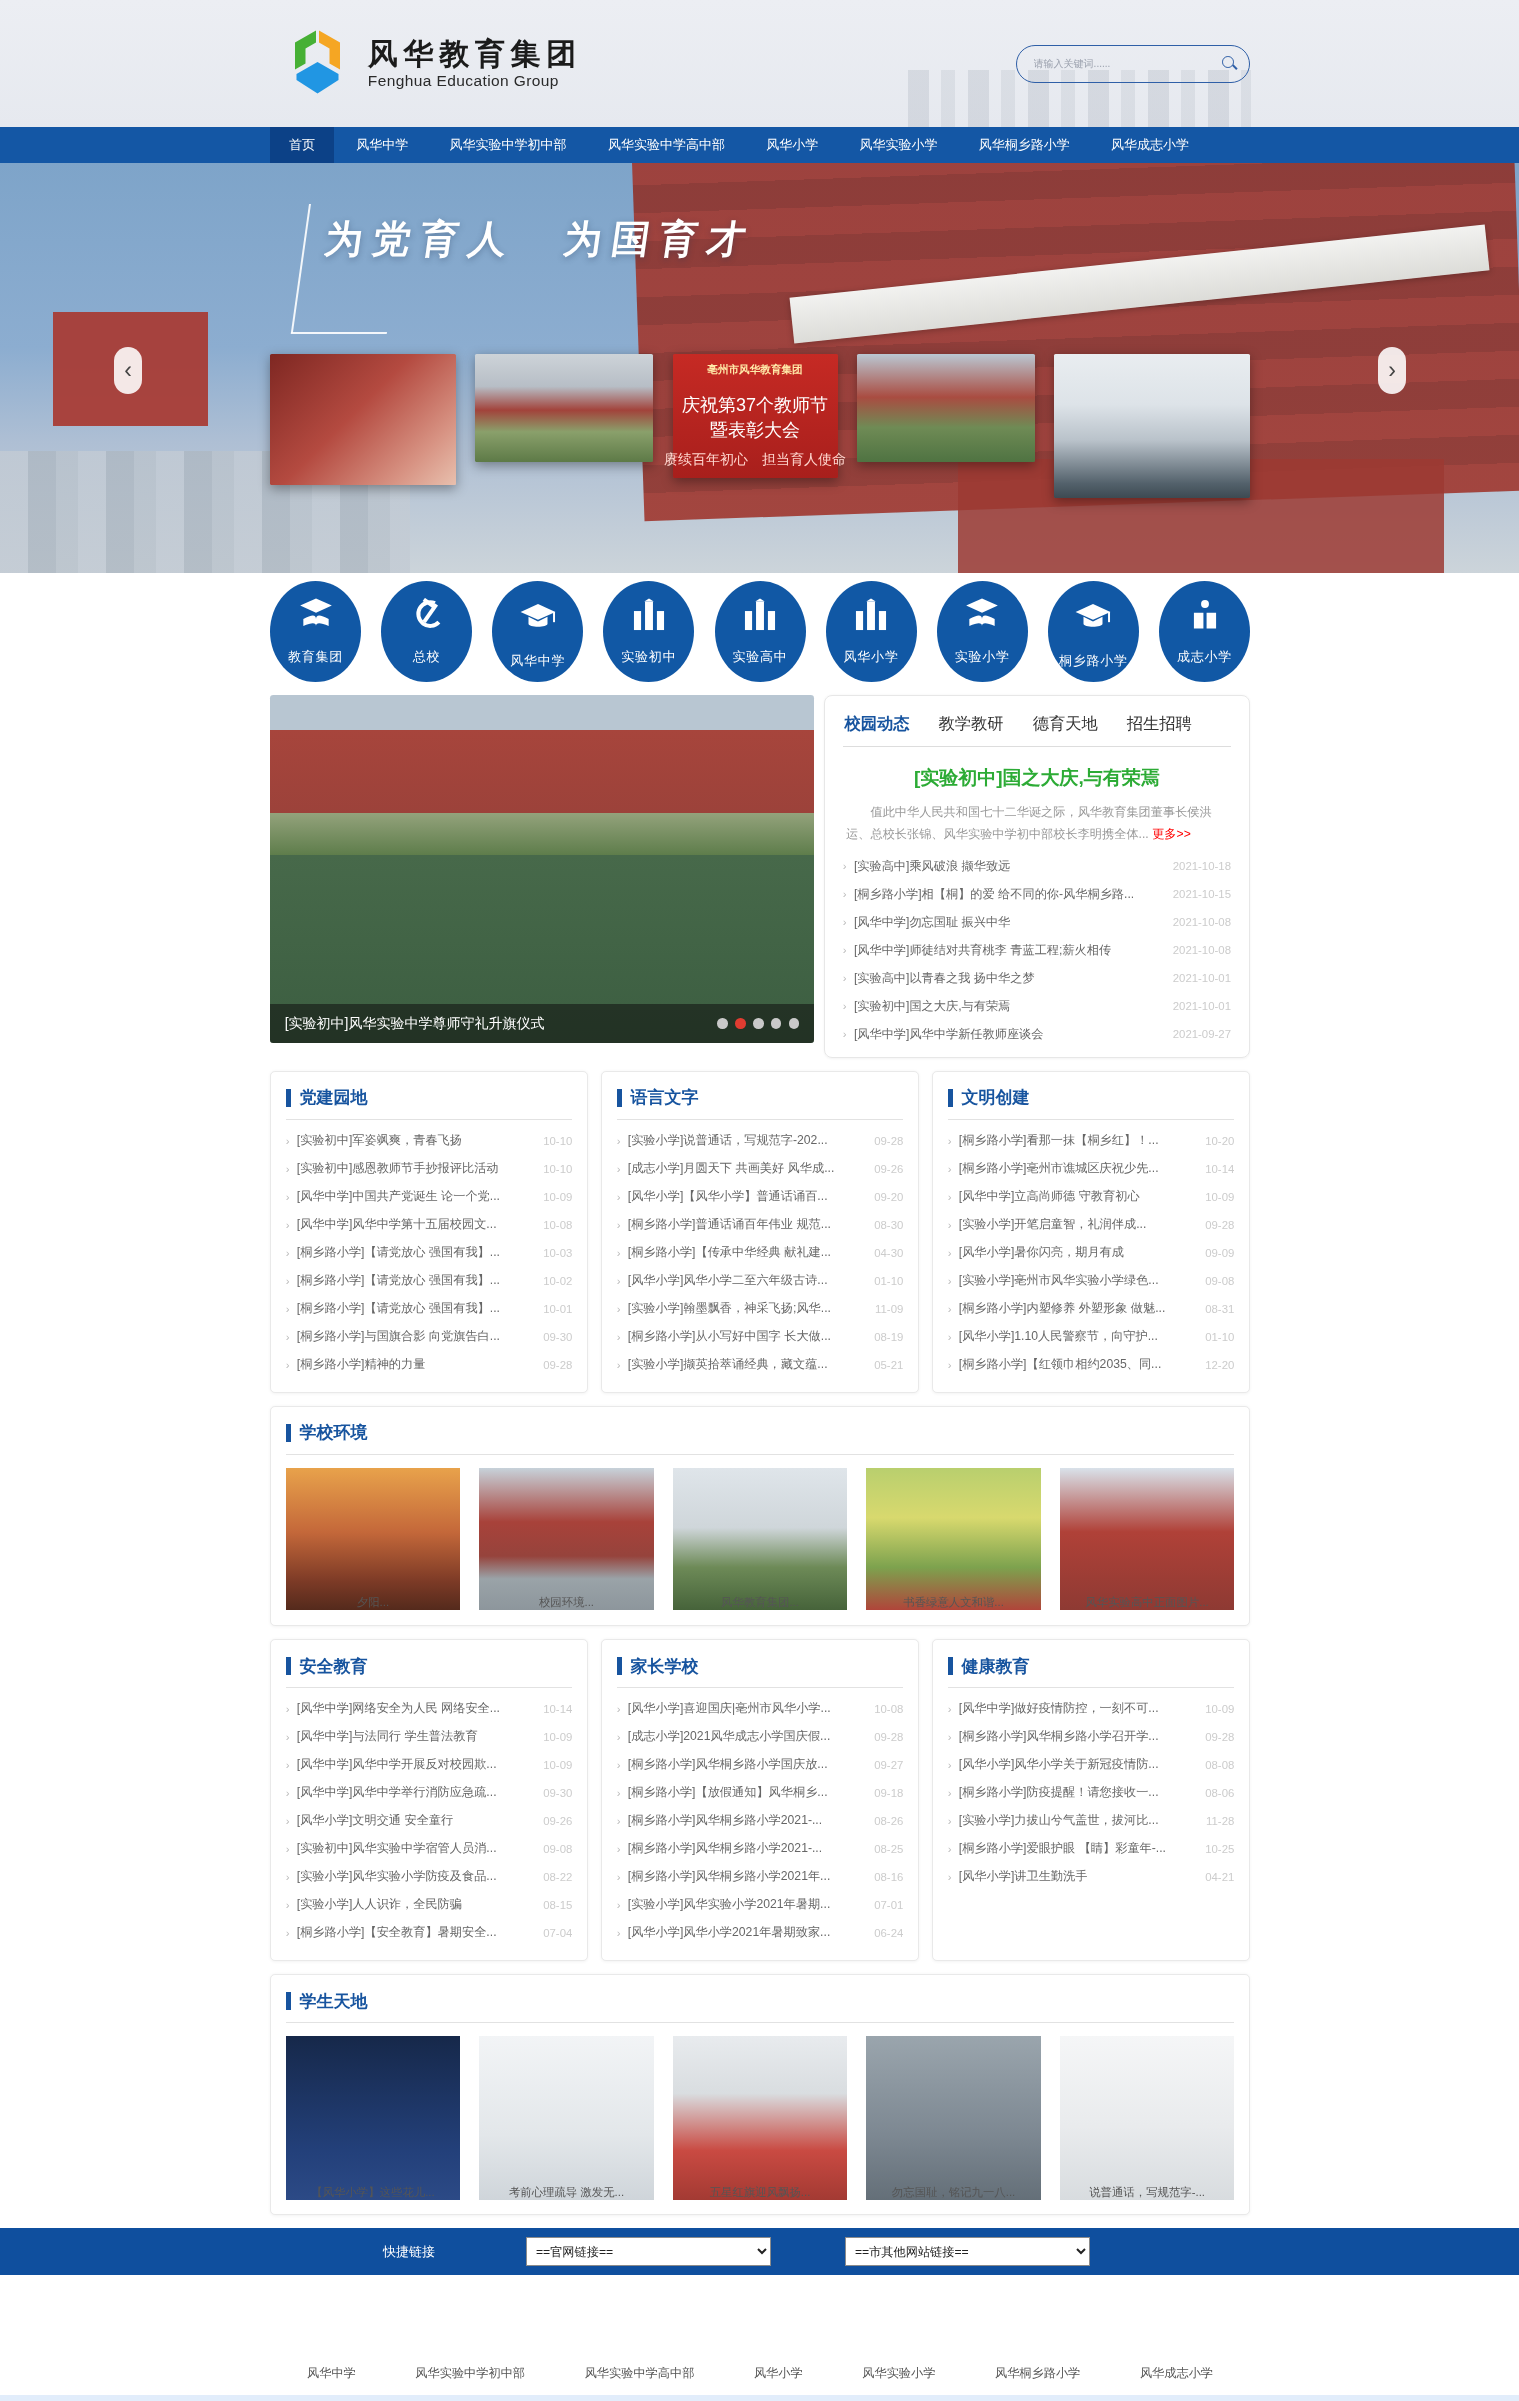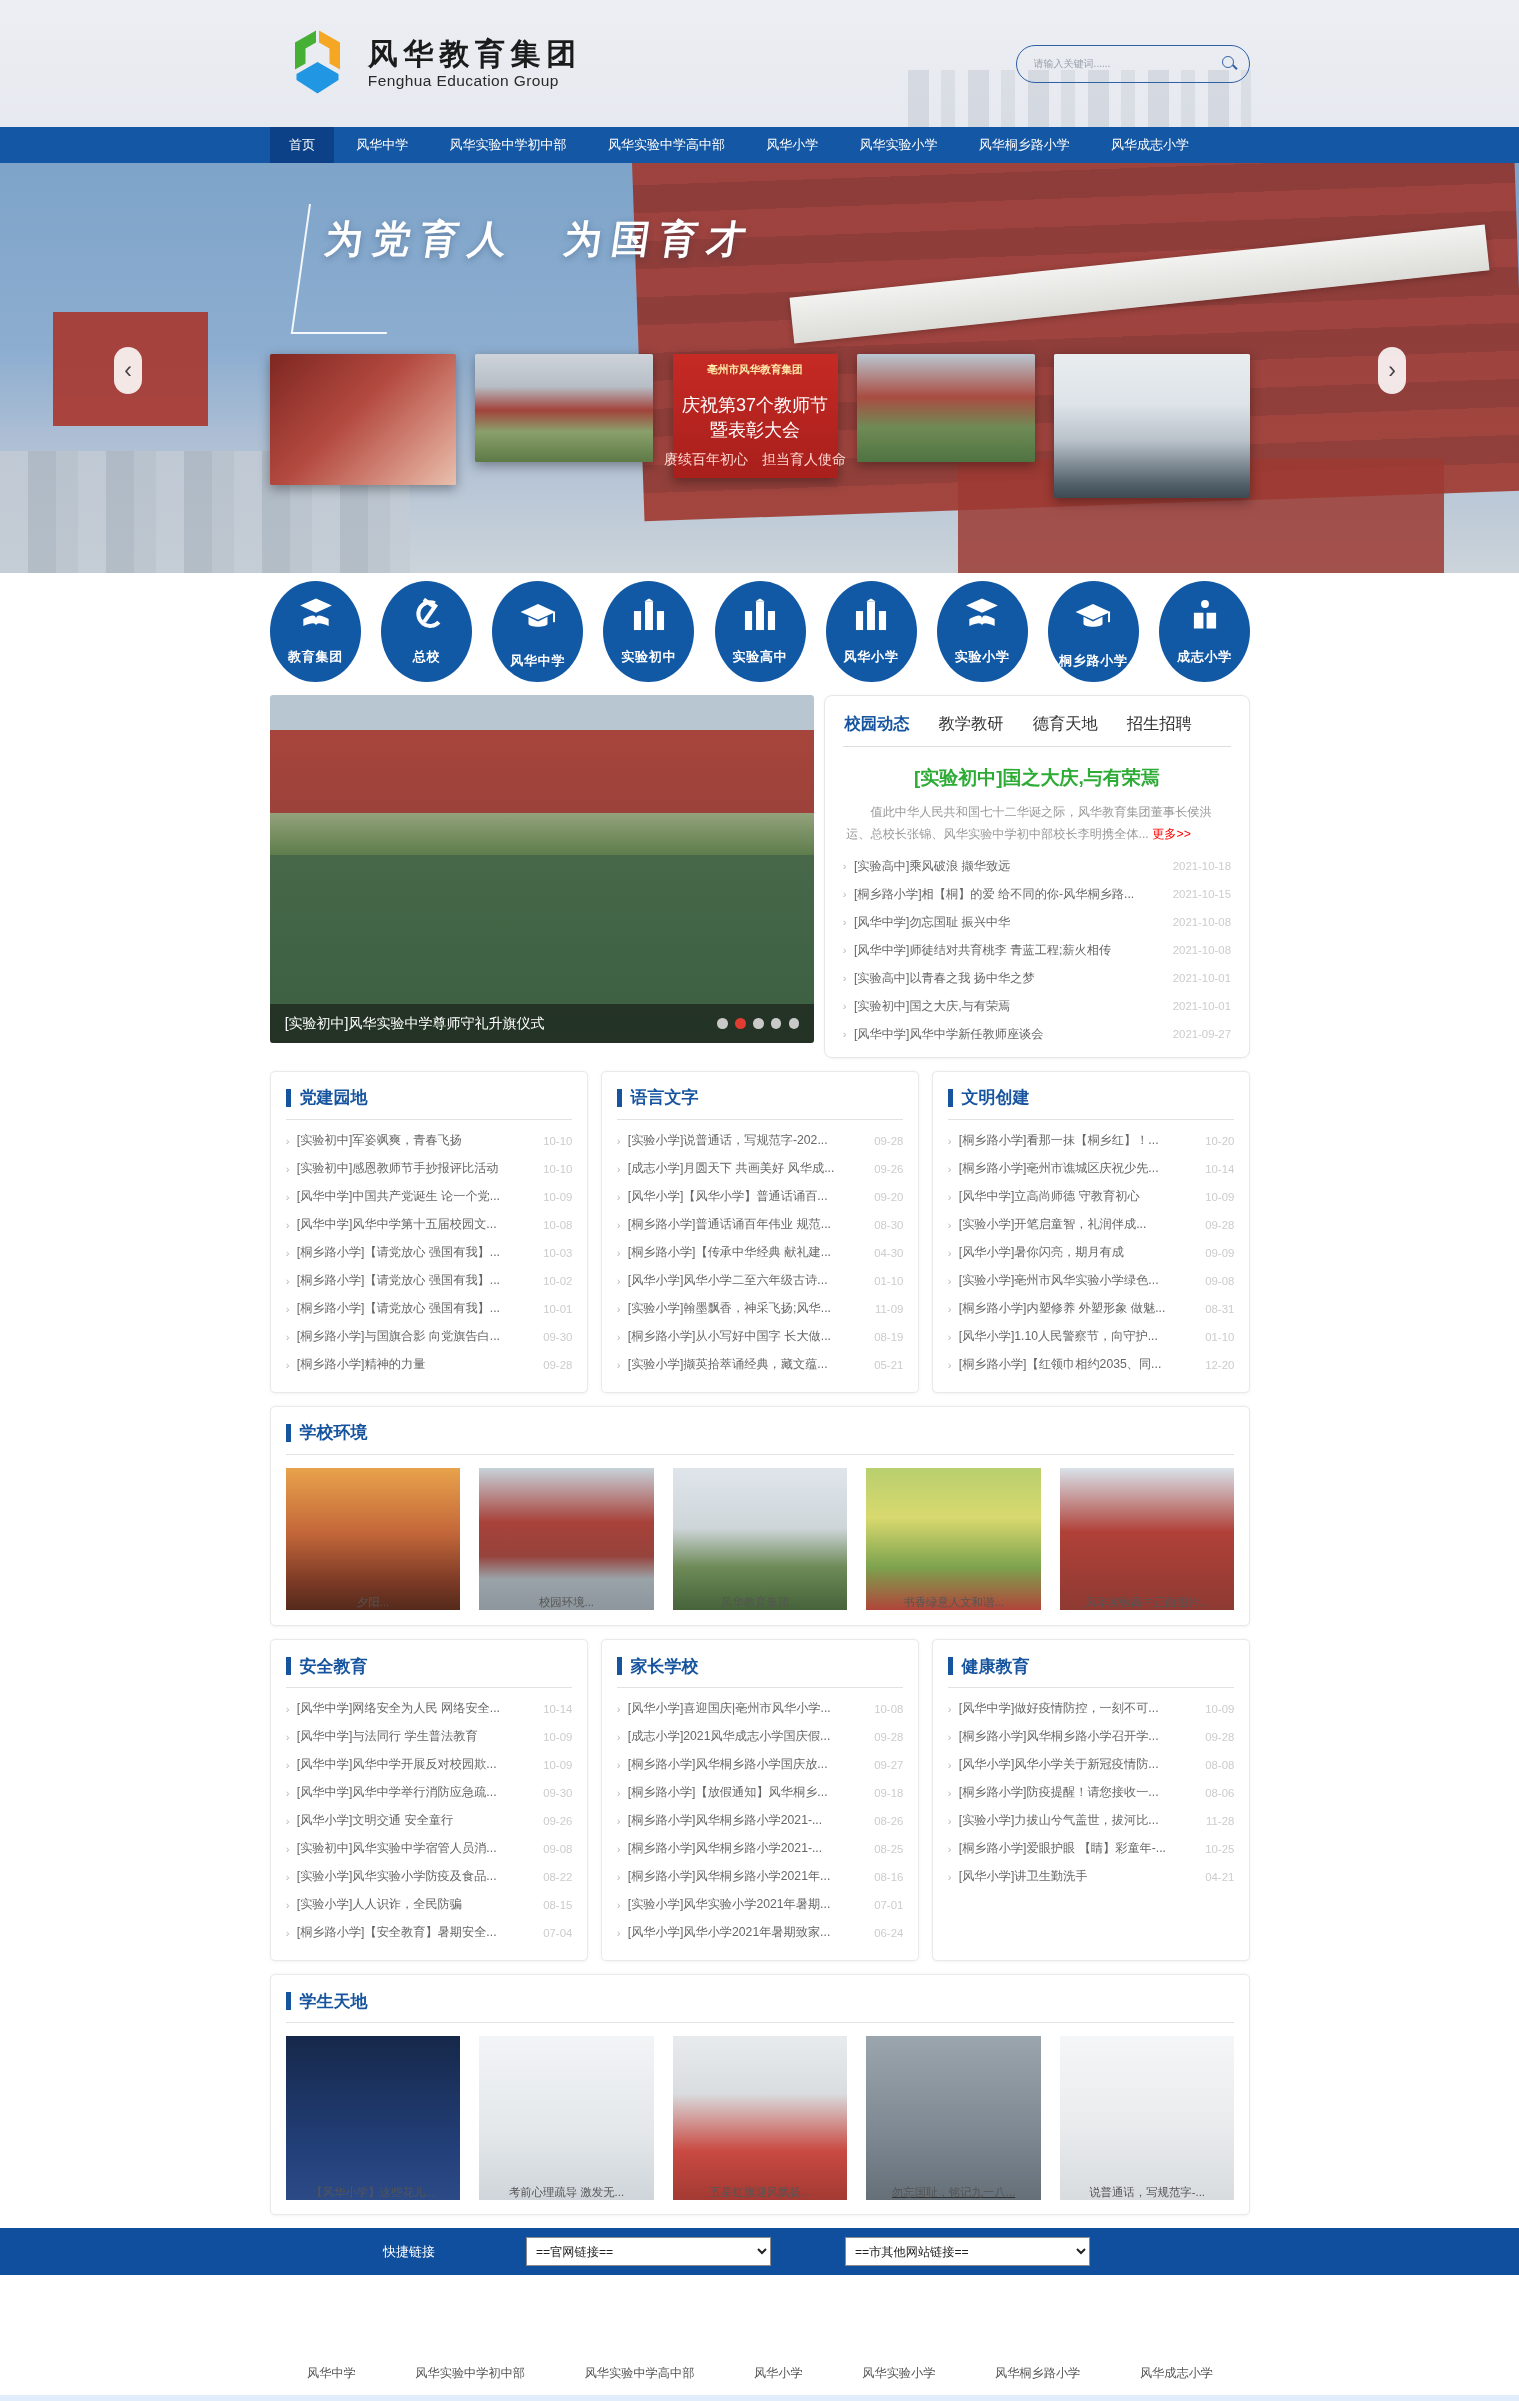--- a/index.html
+++ b/index.html
@@ -51,21 +51,21 @@
   .t3 .p-sub{font-size:14px;color:#ffd7cf;white-space:nowrap;}
   .t4{width:178px;height:108px;background:linear-gradient(180deg,#bac7d2 0%,#a94c41 40%,#6f8b55 68%,#4f7342 100%);}
   .t5{width:196px;height:144px;background:linear-gradient(180deg,#e9edf0 0%,#dde3e8 35%,#b9c2ca 60%,#53616b 90%,#3d4a52 100%);}
   .arrow{position:absolute;top:184px;width:28px;height:47px;background:rgba(255,255,255,.88);border-radius:14px;
      display:flex;align-items:center;justify-content:center;font-size:23px;color:#444;cursor:pointer;user-select:none;}
   .arrow-left{left:114px;} .arrow-right{right:114px;}
   
   .badges{padding:8.2px 0 9.8px;}
   .badges .wrap{display:flex;justify-content:space-between;}
   .badge{width:91px;height:101px;border-radius:50%;background:#1158a5;color:#fff;display:flex;flex-direction:column;
-     align-items:center;justify-content:center;gap:16px;cursor:pointer;font-weight:bold;}
+     align-items:center;justify-content:center;gap:16px;cursor:pointer;}
   .badge-label{font-size:13px;letter-spacing:0.8px;}
   .ic{display:none;width:38px;height:34px;}
   .badge.ic-cap .g-cap{display:block;}
   .badge.ic-capbook .g-capbook{display:block;}
   .badge.ic-party .g-party{display:block;}
   .badge.ic-building .g-building{display:block;}
   .badge.ic-book .g-book{display:block;}
   
   .news-row .wrap{display:flex;gap:9.8px;margin-top:3.3px;}
   .news-photo{width:544px;height:348px;position:relative;border-radius:3.3px;overflow:hidden;flex:0 0 auto;
@@ -105,21 +105,21 @@
   .stu .g-pic{height:140px;}
   .g-cap{font-size:11.4px;color:#555;margin-top:8.2px;white-space:nowrap;overflow:hidden;text-overflow:ellipsis;}
   .env-1{background:linear-gradient(180deg,#e8a24b 0%,#c4683a 45%,#7c3a26 80%,#542a1c 100%);}
   .env-2{background:linear-gradient(180deg,#c7d2da 0%,#a8423a 38%,#96433c 62%,#9aa3a8 78%,#8d969c 100%);}
   .env-3{background:linear-gradient(180deg,#dfe5ea 0%,#cfd6da 42%,#6d8a57 70%,#46633a 100%);}
   .env-4{background:linear-gradient(180deg,#b9cf6e 0%,#d8d96e 35%,#7da24e 70%,#b0453a 100%);}
   .env-5{background:linear-gradient(180deg,#d9e2ea 0%,#b04138 45%,#8e3a33 100%);}
   .stu-1{background:linear-gradient(180deg,#16284a 0%,#23407a 70%,#2c4a86 100%);}
   .stu-2{background:linear-gradient(180deg,#f2f4f6 0%,#e3e7ea 60%,#cfd5da 100%);}
   .stu-3{background:linear-gradient(180deg,#e8ebee 0%,#d9dde0 35%,#c94a42 70%,#a33a33 100%);}
-  .stu-4{background:linear-gradient(180deg,#9aa5ad 0%,#7d8892 60%,#646f78 100%);text-decoration:underline;}
+  .stu-4{background:linear-gradient(180deg,#9aa5ad 0%,#7d8892 60%,#646f78 100%);}
   .stu-5{background:linear-gradient(180deg,#f5f6f7 0%,#e9ebed 55%,#d8dcdf 100%);}
   
   .quick{background:#0f4f9e;height:47px;margin-top:13px;}
   .quick .wrap{display:flex;align-items:center;height:100%;}
   .q-label{color:#fff;font-size:13px;margin-left:113px;}
   .quick select{width:245px;height:29px;font-size:12.2px;border:0.8px solid #8b8b8b;background:#fff;color:#222;padding:0 4.9px;border-radius:0;}
   .s1{margin-left:91px;} .s2{margin-left:74px;}
   
   .footer-white{padding:90px 0 13px;background:#fff;}
   .foot-links{width:906px;margin:0 auto;display:flex;justify-content:space-between;font-size:12.2px;color:#555;}

